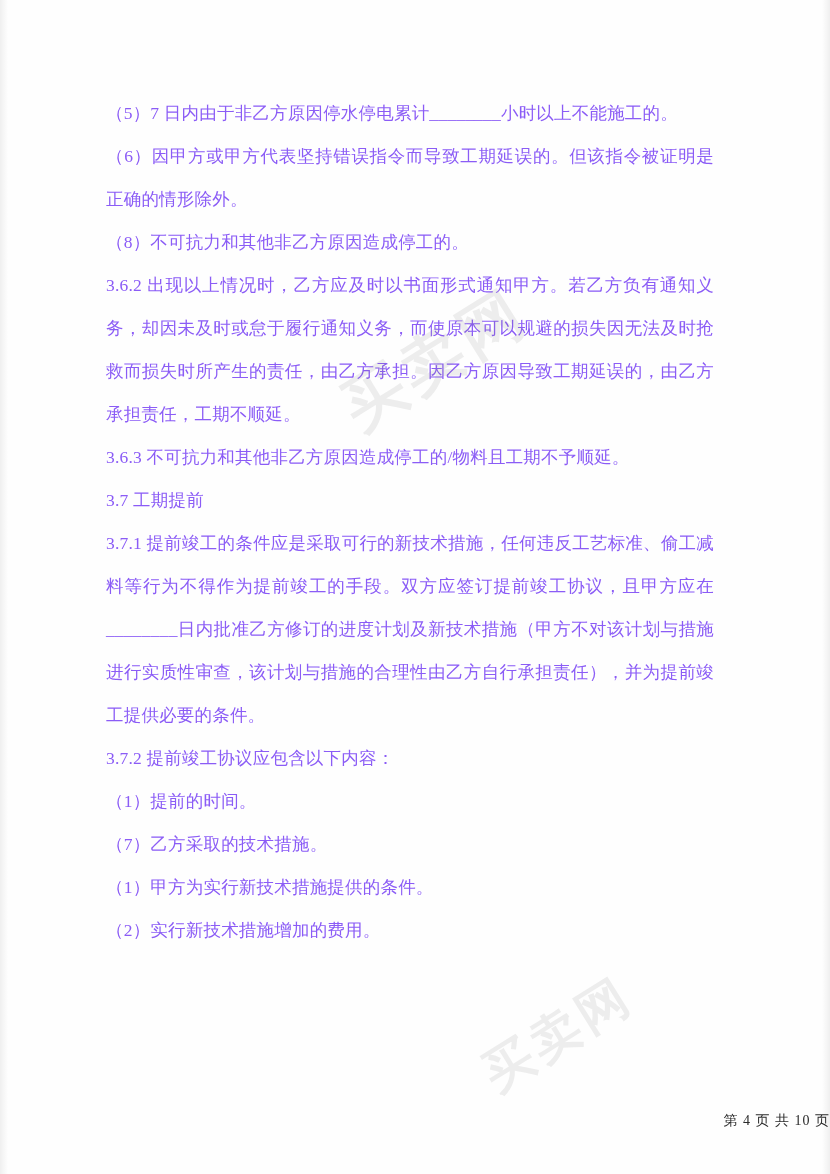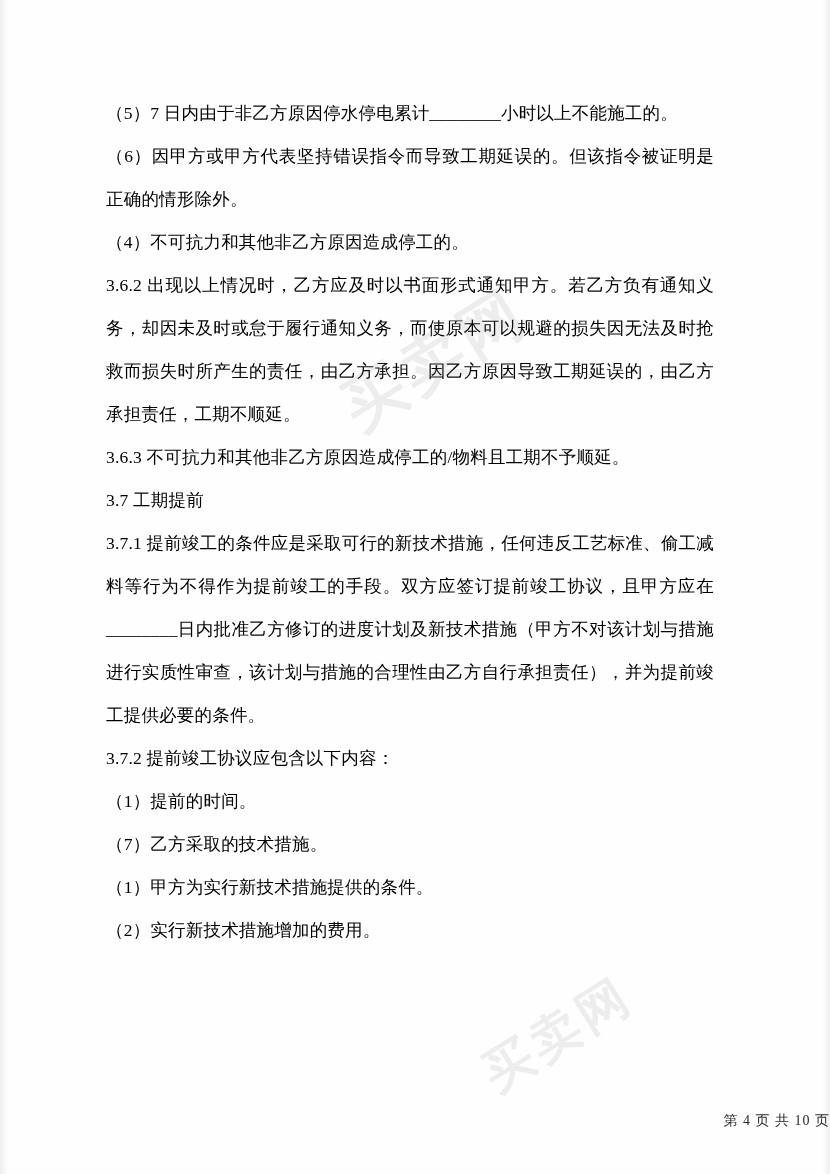--- a/index.html
+++ b/index.html
@@ -30,21 +30,21 @@
   }
   .content {
     position: absolute;
     left: 106px;
     top: 92px;
     width: 608px;
   }
   .para {
     font-size: 17.5px;
     line-height: 43px;
-    color: #000000;
+    color: #8b5cf6;
     margin: 0 0 0 0;
     text-align: justify;
     letter-spacing: 0.2px;
   }
   .footer {
     position: absolute;
     left: 0;
     right: 0;
     bottom: 44px;
     text-align: right;
@@ -96,21 +96,21 @@
 </style>
 </head>
 <body>
 
 <div class="page">
   <div class="page-inner">
 
     <div class="content">
       <p class="para">（5）7 日内由于非乙方原因停水停电累计________小时以上不能施工的。</p>
       <p class="para">（6）因甲方或甲方代表坚持错误指令而导致工期延误的。但该指令被证明是正确的情形除外。</p>
-      <p class="para">（4）不可抗力和其他非乙方原因造成停工的。</p>
+      <p class="para">（8）不可抗力和其他非乙方原因造成停工的。</p>
       <p class="para">3.6.2  出现以上情况时，乙方应及时以书面形式通知甲方。若乙方负有通知义务，却因未及时或怠于履行通知义务，而使原本可以规避的损失因无法及时抢救而损失时所产生的责任，由乙方承担。因乙方原因导致工期延误的，由乙方承担责任，工期不顺延。</p>
       <p class="para">3.6.3  不可抗力和其他非乙方原因造成停工的/物料且工期不予顺延。</p>
       <p class="para">3.7  工期提前</p>
       <p class="para">3.7.1  提前竣工的条件应是采取可行的新技术措施，任何违反工艺标准、偷工减料等行为不得作为提前竣工的手段。双方应签订提前竣工协议，且甲方应在________日内批准乙方修订的进度计划及新技术措施（甲方不对该计划与措施进行实质性审查，该计划与措施的合理性由乙方自行承担责任），并为提前竣工提供必要的条件。</p>
       <p class="para">3.7.2  提前竣工协议应包含以下内容：</p>
       <p class="para">（1）提前的时间。</p>
       <p class="para">（7）乙方采取的技术措施。</p>
       <p class="para">（1）甲方为实行新技术措施提供的条件。</p>
       <p class="para">（2）实行新技术措施增加的费用。</p>
     </div>

